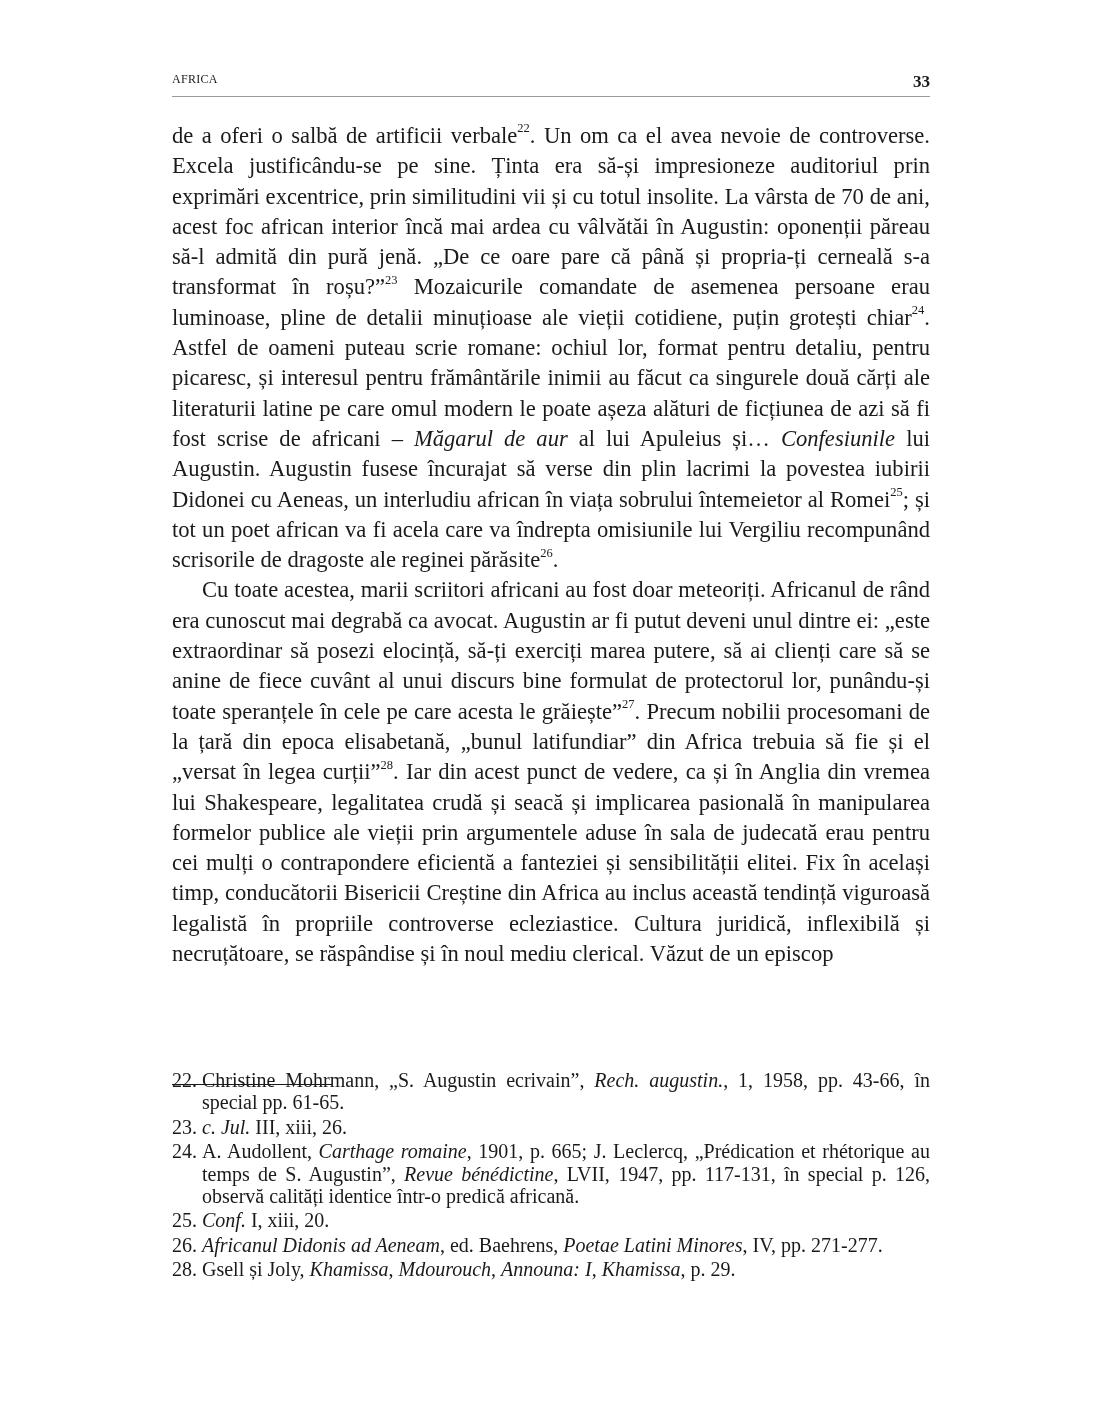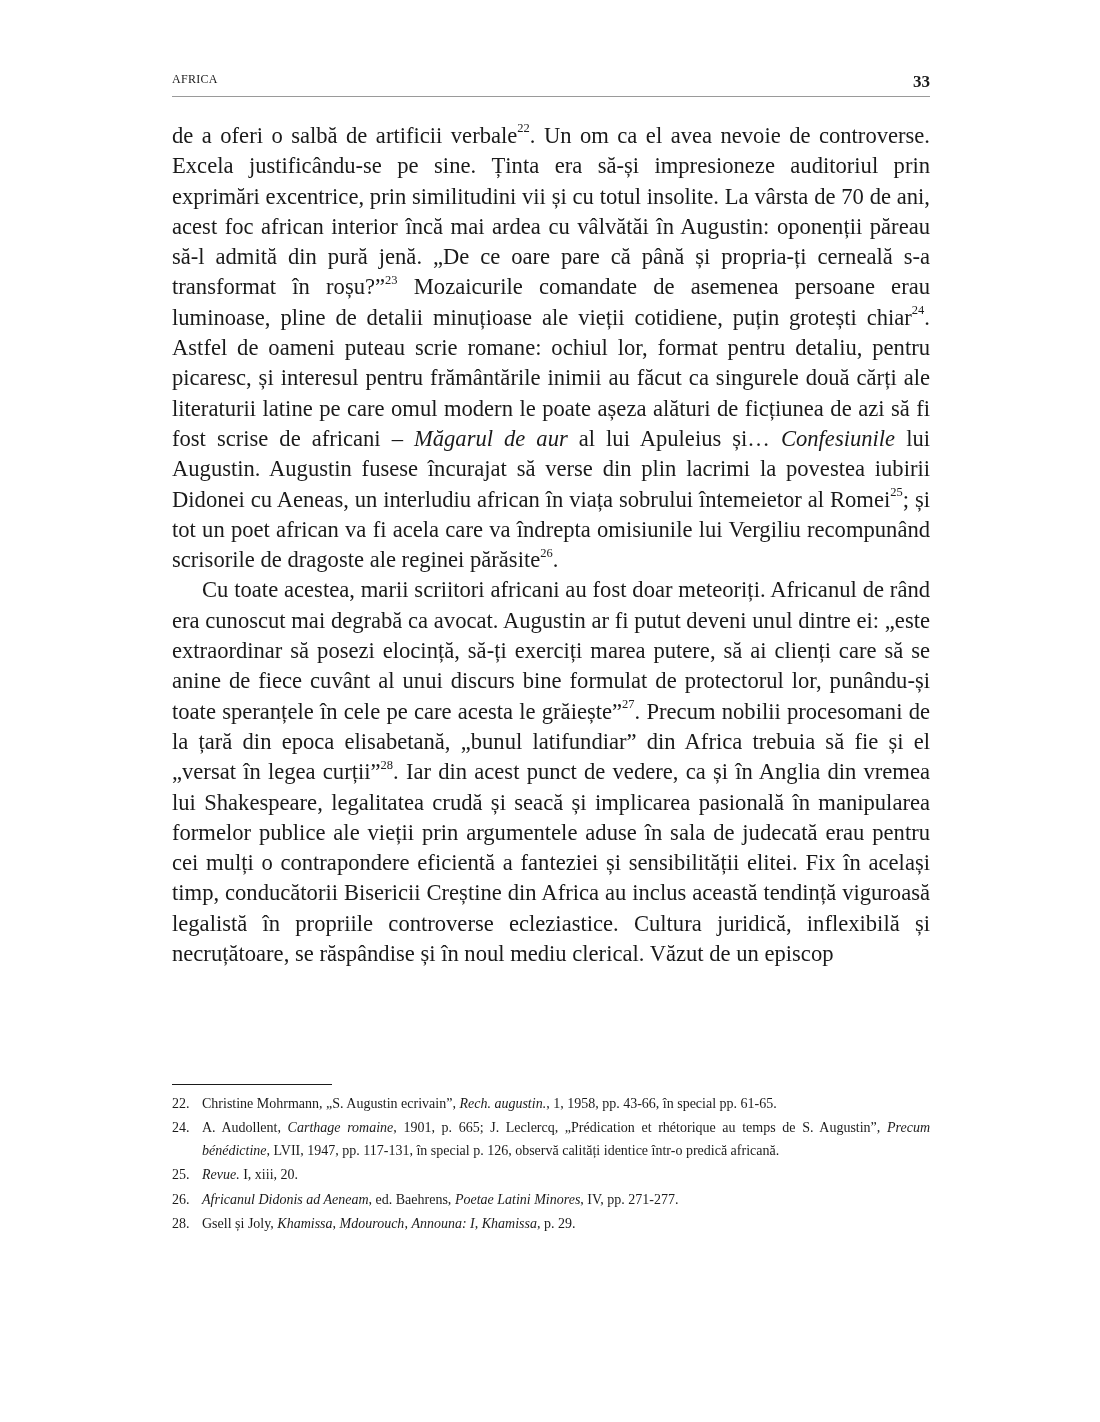--- a/index.html
+++ b/index.html
@@ -10,22 +10,22 @@
     .header .title { position: absolute; left: 0; right: 0; top: 4px; text-align: left;
                      font-size: 12px; letter-spacing: 0.3px; }
     .header .pageno { position: absolute; right: 0; top: 4px; font-size: 17px; font-weight: bold; }
     .body-text { position: absolute; left: 172px; top: 121px; width: 758px;
                  font-size: 22.6px; line-height: 30.3px; text-align: justify; }
     .body-text p { margin: 0; }
     .body-text p.indent { text-indent: 30px; }
     sup { font-size: 12.5px; line-height: 0; position: relative; top: -2px; vertical-align: super; }
     .rule { position: absolute; left: 172px; top: 1084px; width: 160px; height: 0;
             border-top: 1.5px solid #1a1a1a; }
-    .footnotes { position: absolute; left: 172px; top: 1093px; width: 758px;
-                 font-size: 14px; line-height: 22.4px; }
+    .footnotes { position: absolute; left: 172px; top: 1069px; width: 758px;
+                 font-size: 20px; line-height: 22.4px; }
     .fn { position: relative; padding-left: 30px; text-align: justify; margin-bottom: 2px; }
     .fn .num { position: absolute; left: 0; top: 0; }
     i { }
   </style>
 </head>
 <body>
 
 <div class="header">
   <span class="title">AFRICA</span>
   <span class="pageno">33</span>
@@ -33,17 +33,18 @@
 
 <div class="body-text" id="body-text">
     <p><span>de a oferi o salbă de artificii verbale</span><sup>22</sup><span>. Un om ca el avea nevoie de controverse. Excela justificându-se pe sine. Ținta era să-și impresioneze auditoriul prin exprimări excentrice, prin similitudini vii și cu totul insolite. La vârsta de 70 de ani, acest foc african interior încă mai ardea cu vâlvătăi în Augustin: oponenții păreau să-l admită din pură jenă. „De ce oare pare că până și propria-ți cerneală s-a transformat în roșu?”</span><sup>23</sup><span> Mozaicurile comandate de asemenea persoane erau luminoase, pline de detalii minuțioase ale vieții cotidiene, puțin grotești chiar</span><sup>24</sup><span>. Astfel de oameni puteau scrie romane: ochiul lor, format pentru detaliu, pentru picaresc, și interesul pentru frământările inimii au făcut ca singurele două cărți ale literaturii latine pe care omul modern le poate așeza alături de ficțiunea de azi să fi fost scrise de africani – </span><i>Măgarul de aur</i><span> al lui Apuleius și… </span><i>Confesiunile</i><span> lui Augustin. Augustin fusese încurajat să verse din plin lacrimi la povestea iubirii Didonei cu Aeneas, un interludiu african în viața sobrului întemeietor al Romei</span><sup>25</sup><span>; și tot un poet african va fi acela care va îndrepta omisiunile lui Vergiliu recompunând scrisorile de dragoste ale reginei părăsite</span><sup>26</sup><span>.</span></p>
     <p class="indent"><span>Cu toate acestea, marii scriitori africani au fost doar meteoriți. Africanul de rând era cunoscut mai degrabă ca avocat. Augustin ar fi putut deveni unul dintre ei: „este extraordinar să posezi elocință, să-ți exerciți marea putere, să ai clienți care să se anine de fiece cuvânt al unui discurs bine formulat de protectorul lor, punându-și toate speranțele în cele pe care acesta le grăiește”</span><sup>27</sup><span>. Precum nobilii procesomani de la țară din epoca elisabetană, „bunul latifundiar” din Africa trebuia să fie și el „versat în legea curții”</span><sup>28</sup><span>. Iar din acest punct de vedere, ca și în Anglia din vremea lui Shakespeare, legalitatea crudă și seacă și implicarea pasională în manipularea formelor publice ale vieții prin argumentele aduse în sala de judecată erau pentru cei mulți o contrapondere eficientă a fanteziei și sensibilității elitei. Fix în același timp, conducătorii Bisericii Creștine din Africa au inclus această tendință viguroasă legalistă în propriile controverse ecleziastice. Cultura juridică, inflexibilă și necruțătoare, se răspândise și în noul mediu clerical. Văzut de un episcop</span></p>
   </div>
 
 <div class="rule"></div>
 
 <div class="footnotes" id="footnotes">
     <div class="fn"><span class="num">22.</span><span>Christine Mohrmann, „S. Augustin ecrivain”, </span><i>Rech. augustin.</i><span>, 1, 1958, pp. 43-66, în special pp. 61-65.</span></div>
-    <div class="fn"><span class="num">24.</span><span>A. Audollent, </span><i>Carthage romaine</i><span>, 1901, p. 665; J. Leclercq, „Prédication et rhétorique au temps de S. Augustin”, </span><i>Precum bénédictine</i><span>, LVII, 1947, pp. 117-131, în special p. 126, observă calități identice într-o predică africană.</span></div>
-    <div class="fn"><span class="num">25.</span><i>Revue.</i><span> I, xiii, 20.</span></div>
+    <div class="fn"><span class="num">23.</span><i>c. Jul.</i><span> III, xiii, 26.</span></div>
+    <div class="fn"><span class="num">24.</span><span>A. Audollent, </span><i>Carthage romaine</i><span>, 1901, p. 665; J. Leclercq, „Prédication et rhétorique au temps de S. Augustin”, </span><i>Revue bénédictine</i><span>, LVII, 1947, pp. 117-131, în special p. 126, observă calități identice într-o predică africană.</span></div>
+    <div class="fn"><span class="num">25.</span><i>Conf.</i><span> I, xiii, 20.</span></div>
     <div class="fn"><span class="num">26.</span><i>Africanul Didonis ad Aeneam</i><span>, ed. Baehrens, </span><i>Poetae Latini Minores</i><span>, IV, pp. 271-277.</span></div>
     <div class="fn"><span class="num">28.</span><span>Gsell și Joly, </span><i>Khamissa</i><span>, </span><i>Mdourouch</i><span>, </span><i>Announa: I</i><span>, </span><i>Khamissa</i><span>, p. 29.</span></div>
   </div>
 
 </body></html>

